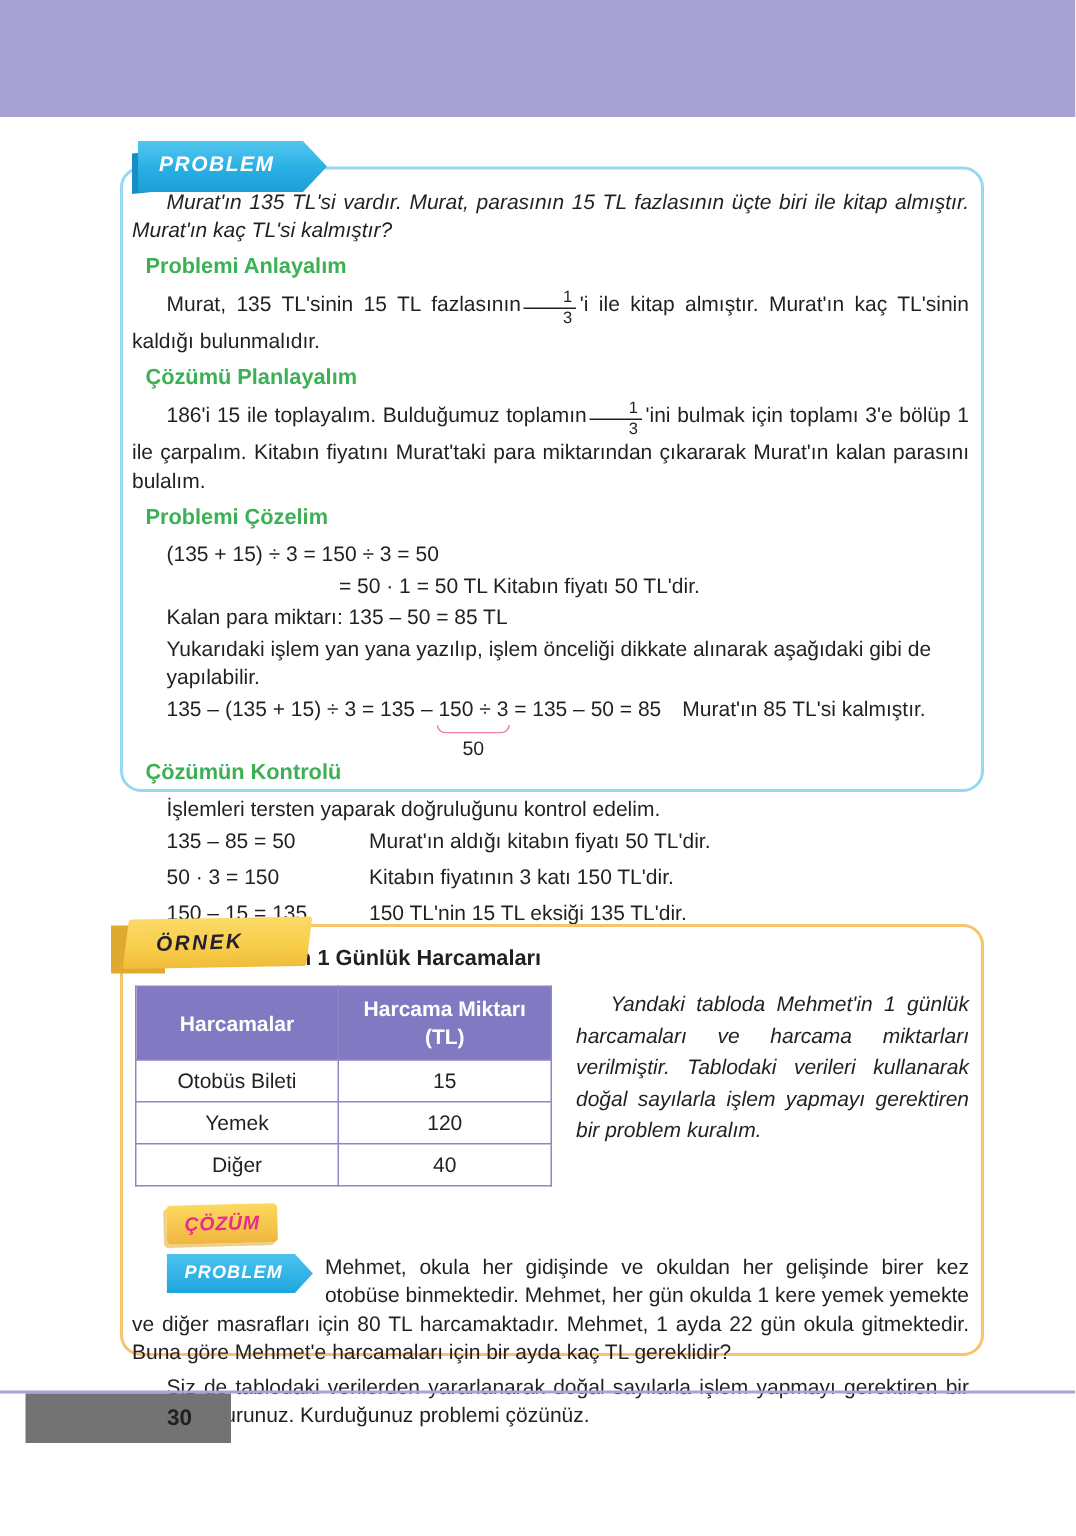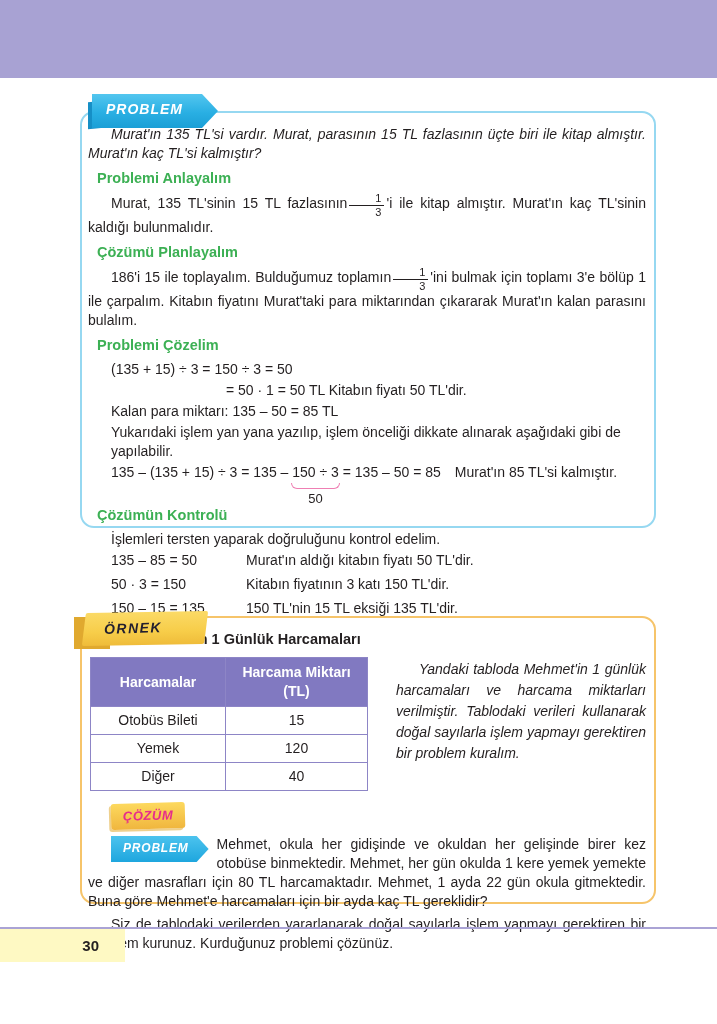--- a/index.html
+++ b/index.html
@@ -3,21 +3,21 @@
 <meta charset="utf-8">
 <style>
   html,body{margin:0;padding:0;}
   body{
     width:717px;height:1024px;position:relative;background:#ffffff;
     font-family:"Liberation Sans",sans-serif;color:#231f20;overflow:hidden;
   }
   
   .top-band{position:absolute;left:0;top:0;width:717px;height:78px;background:#a8a2d3;}
   .footer-rule{position:absolute;left:0;top:927px;width:717px;height:2px;background:#aaa3d5;}
-  .page-num-band{position:absolute;left:0;top:929px;width:125px;height:33px;background:#fef9c3;}
+  .page-num-band{position:absolute;left:17px;top:929px;width:137px;height:33px;background:#737373;}
   .page-num{position:absolute;right:26px;top:8px;font-weight:bold;font-size:15px;color:#231f20;}
 
   
   .ribbon-problem{position:absolute;left:92px;top:94px;width:126px;height:34px;z-index:3;}
   .ribbon-problem .back{position:absolute;left:-4px;top:7px;width:26px;height:27px;background:#168fc6;transform:skewY(-6deg);}
   .ribbon-problem .main{position:absolute;inset:0;background:linear-gradient(180deg,#53c6ef 0%,#29afe3 55%,#1b9fd6 100%);
     clip-path:polygon(0 0,calc(100% - 16px) 0,100% 50%,calc(100% - 16px) 100%,0 100%);}
   .ribbon-problem .lbl{position:absolute;left:14px;top:7px;color:#fff;font-weight:bold;font-style:italic;
     font-size:14px;letter-spacing:1px;}
 
@@ -58,21 +58,21 @@
     border-top:none;border-radius:0 0 7px 7px;}
   .brace-val{position:absolute;top:calc(100% + 7px);left:0;right:0;text-align:center;font-size:13px;color:#231f20;}
   .eq4 .result{margin-left:14px;}
 
   .check-row{display:flex;margin:0 0 5px 23px;}
   .check-row .ceq{width:135px;flex:0 0 135px;}
   .check-row .cdesc{flex:1;}
 
   
   .table-title{font-weight:bold;font-size:14.5px;margin:0 0 8px 2px;}
-  .tbl-wrap{display:flex;gap:28px;}
+  .tbl-wrap{display:flex;gap:16px;}
   table.harc{border-collapse:collapse;width:278px;flex:0 0 278px;margin-left:2px;}
   table.harc th{background:#8179c1;color:#fff;font-weight:bold;font-size:14px;padding:5px 2px;border:1.6px solid #8d85c6;}
   table.harc td{font-size:14px;text-align:center;padding:4px 18px;border:1.6px solid #8d85c6;}
   .side-text{flex:1;font-style:italic;text-align:justify;text-indent:23px;line-height:21px;margin-top:2px;}
 
   .clearfix::after{content:"";display:block;clear:both;}
 </style>
 </head>
 <body>
 

